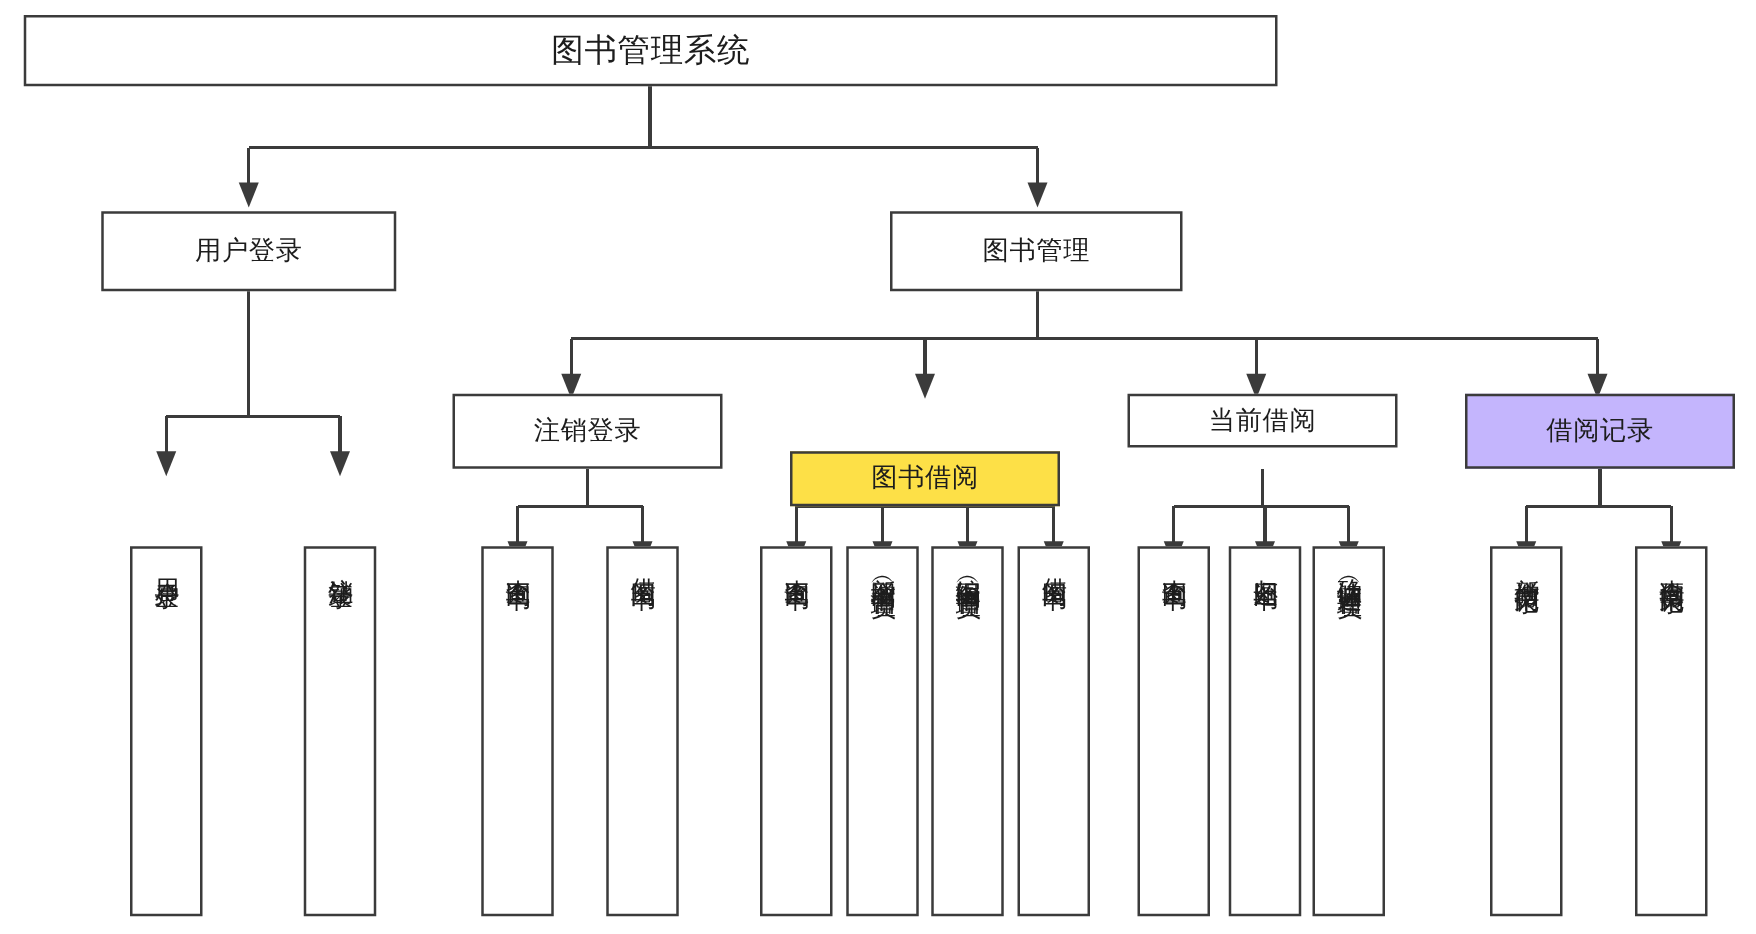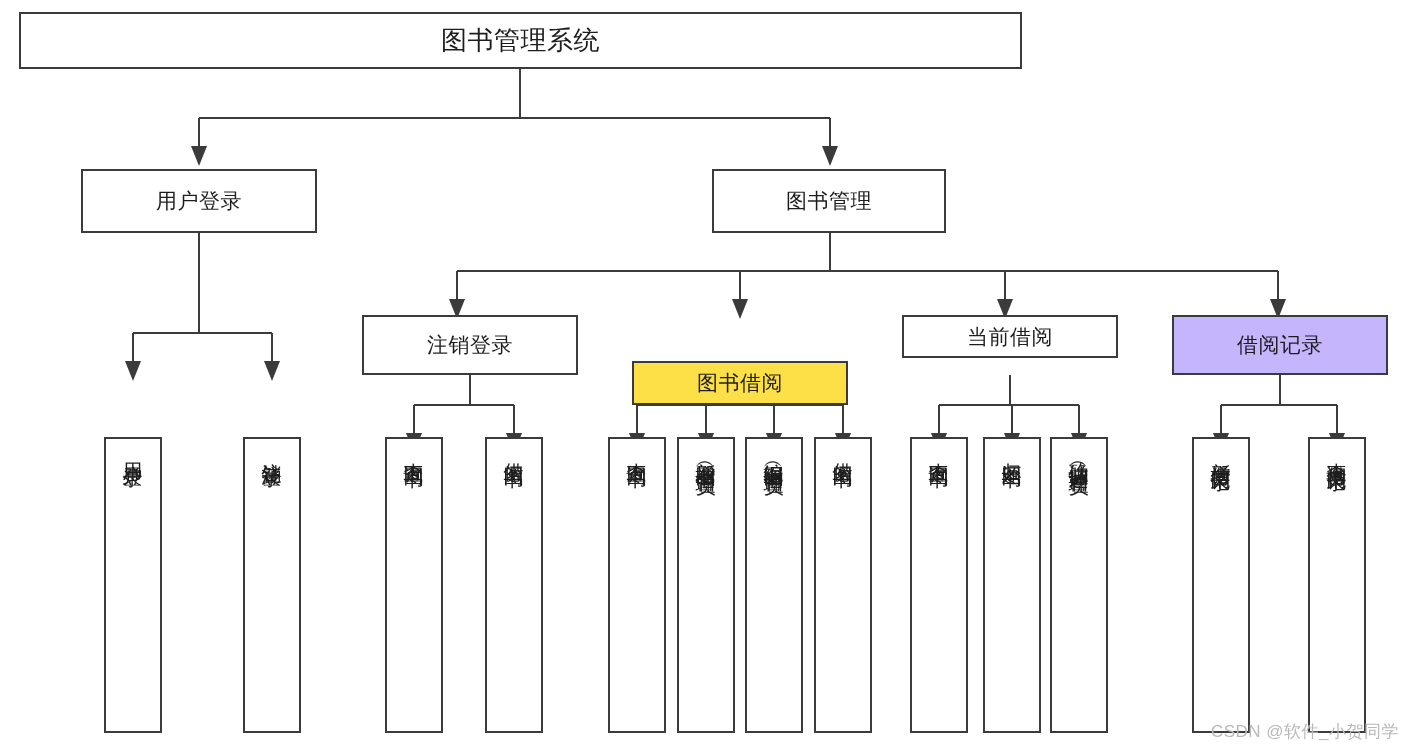--- a/index.html
+++ b/index.html
@@ -203,14 +203,13 @@
       <div class="node vert" style="left: 1050px; top: 437px; width: 58px; height: 296px; border-color: rgb(59, 59, 59); background: rgb(255, 255, 255);">
         <span class="node-label" style="color: rgb(29, 29, 29);">确认归还（管理员）</span>
       </div>
       <div class="node vert" style="left: 1192px; top: 437px; width: 58px; height: 296px; border-color: rgb(59, 59, 59); background: rgb(255, 255, 255);">
         <span class="node-label" style="color: rgb(29, 29, 29);">新增借阅记录</span>
       </div>
       <div class="node vert" style="left: 1308px; top: 437px; width: 58px; height: 296px; border-color: rgb(59, 59, 59); background: rgb(255, 255, 255);">
         <span class="node-label" style="color: rgb(29, 29, 29);">查询借阅记录</span>
       </div>
     </div>
-  <div class="watermark">CSDN @软件_小贺同学</div>
 </div>
 
 </body></html>

